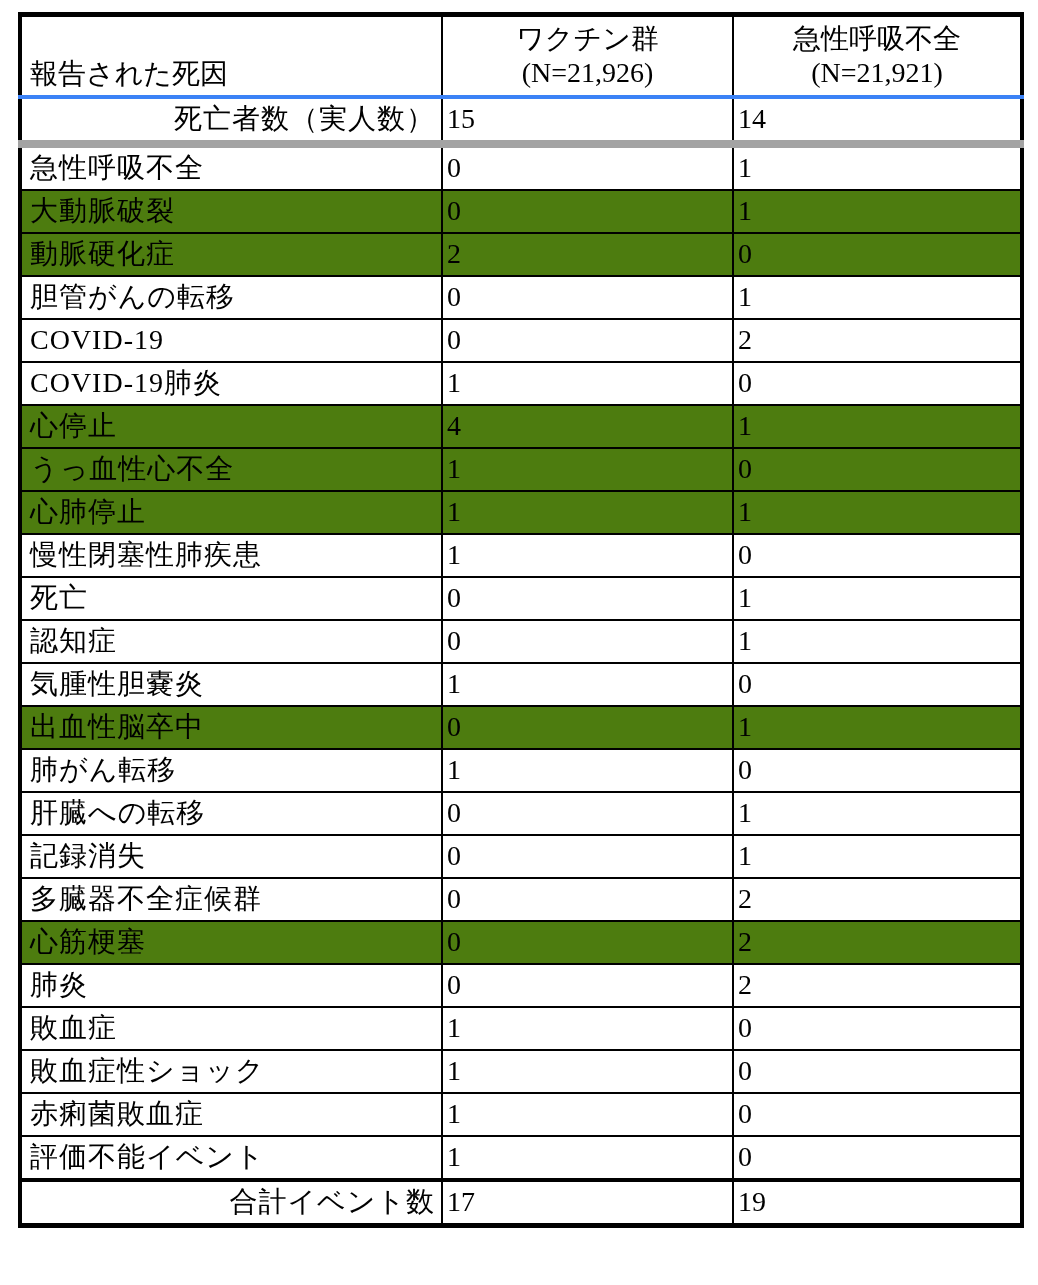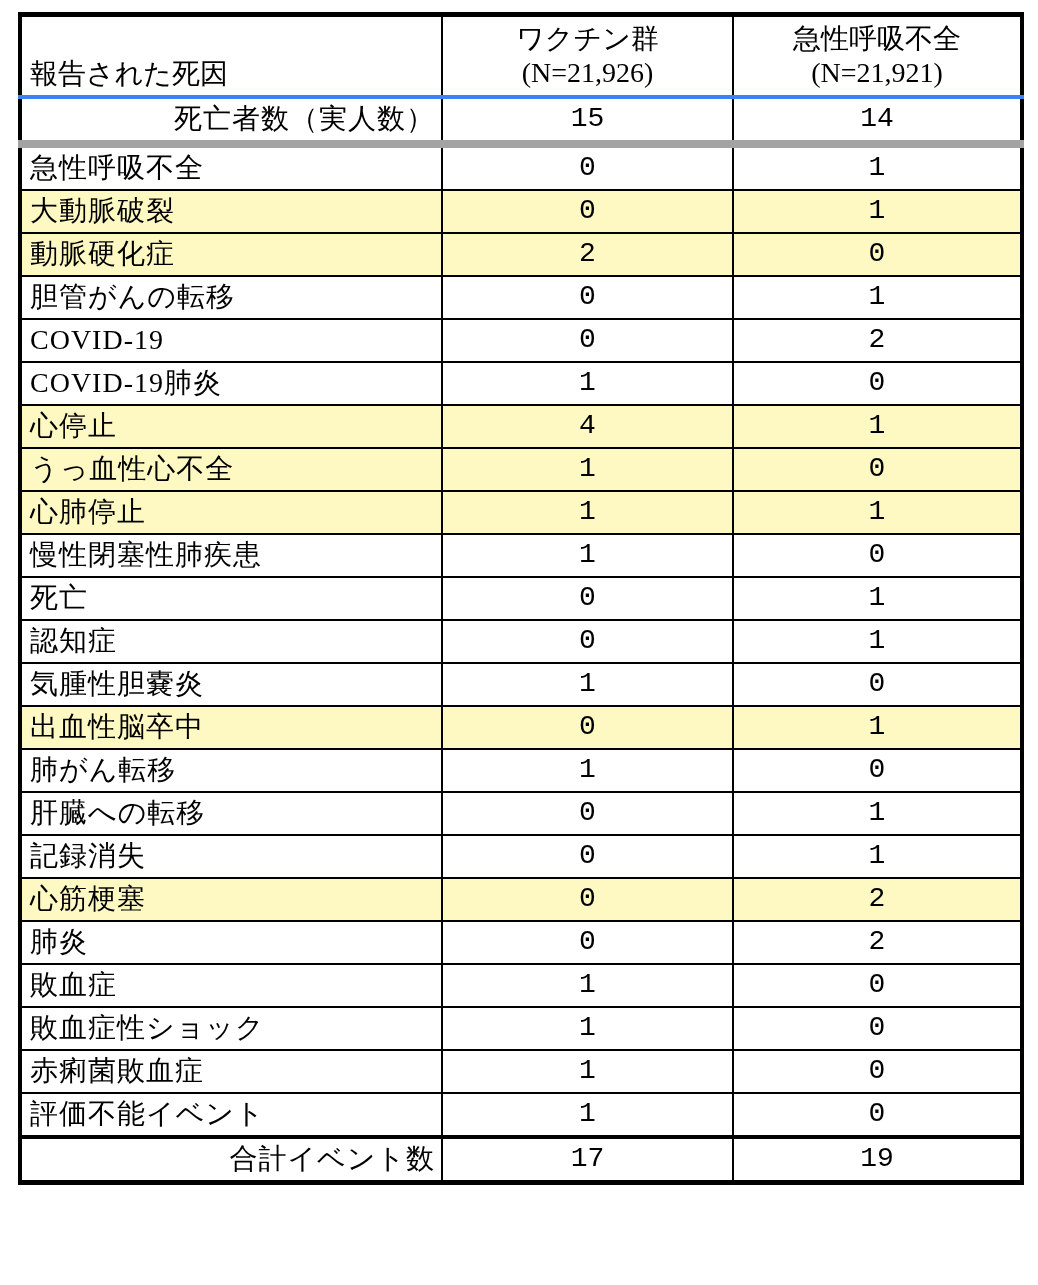--- a/index.html
+++ b/index.html
@@ -55,30 +55,30 @@
   tr.deaths-row td { border-bottom: 8px solid #a3a3a3; }
 
   
   td { height: 37px; }
   td.cause {
     text-align: left;
     padding-left: 8px;
     letter-spacing: 1px;
   }
   td.val {
-    text-align: center;
-    font-family: Liberation Mono, monospace;
+    text-align: left;
+    font-family: Liberation Serif, serif;
   }
   td.r-label {
     text-align: right;
     padding-right: 6px;
     letter-spacing: 1px;
   }
 
-  tr.hl td { background: #fef9c3; }
+  tr.hl td { background: #4d7c0f; }
 
   
   tr.total-row td { border-top: 4px solid #000; }
 </style>
 </head>
 <body>
 
 <div class="table-wrap">
   <table class="mortality">
     <colgroup>
@@ -185,20 +185,25 @@
         <tr class="data-row">
     <td class="cause">肝臓への転移</td>
     <td class="val">0</td>
     <td class="val">1</td>
   </tr>
         <tr class="data-row">
     <td class="cause">記録消失</td>
     <td class="val">0</td>
     <td class="val">1</td>
   </tr>
+        <tr class="data-row">
+    <td class="cause">多臓器不全症候群</td>
+    <td class="val">0</td>
+    <td class="val">2</td>
+  </tr>
         <tr class="data-row hl">
     <td class="cause">心筋梗塞</td>
     <td class="val">0</td>
     <td class="val">2</td>
   </tr>
         <tr class="data-row">
     <td class="cause">肺炎</td>
     <td class="val">0</td>
     <td class="val">2</td>
   </tr>

